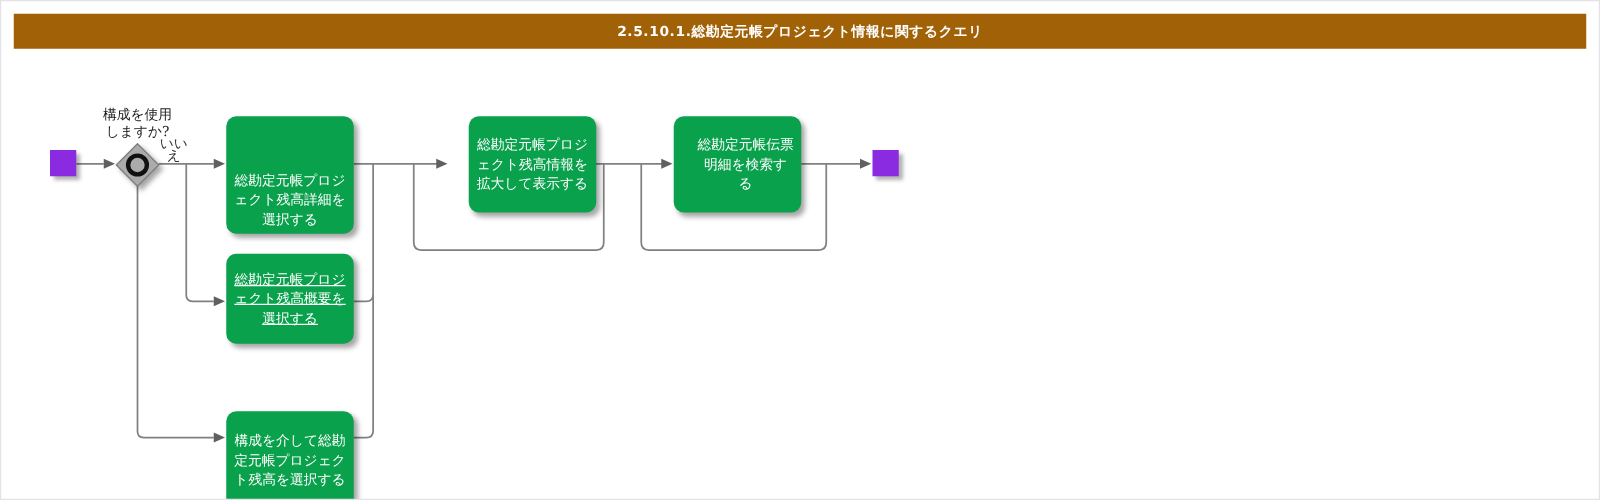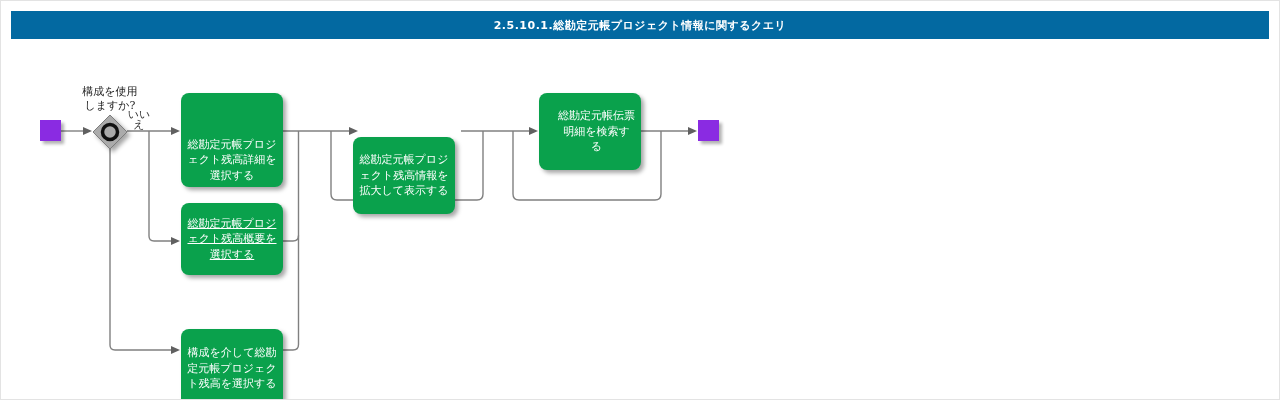--- a/index.html
+++ b/index.html
@@ -9,21 +9,21 @@
     width: 1280px; height: 400px;
     background: #ffffff;
     border: 1px solid #e3e3e3;
     font-family: "DejaVu Sans", sans-serif;
     overflow: hidden;
   }
   .title-bar {
     position: absolute;
     left: 10px; top: 10px;
     width: 1258px; height: 28px;
-    background: #0369a1;
+    background: #a16207;
     color: #ffffff;
     display: flex; align-items: center; justify-content: center;
     font-size: 11px; font-weight: bold;
     letter-spacing: 0.5px;
   }
   .diagram-layer { position: absolute; left: 0; top: 0; width: 1280px; height: 400px; }
   svg.wires { position: absolute; left: 0; top: 0; }
   .activity {
     position: absolute;
     width: 102px;
@@ -125,20 +125,20 @@
 
   <div class="activity" style="left:180px; top:92px;  height:94px;align-items:flex-end;">
     <span>総勘定元帳プロジェクト残高詳細を選択する</span>
   </div>
   <div class="activity" style="left:180px; top:202px; height:72px;text-decoration:underline;">
     <span>総勘定元帳プロジェクト残高概要を選択する</span>
   </div>
   <div class="activity" style="left:180px; top:328px; height:79px;">
     <span>構成を介して総勘定元帳プロジェクト残高を選択する</span>
   </div>
-  <div class="activity" style="left:352px; top:92px;  height:77px;margin-top:44px;">
+  <div class="activity" style="left:374px; top:92px;  height:77px;">
     <span>総勘定元帳プロジェクト残高情報を拡大して表示する</span>
   </div>
   <div class="activity" style="left:538px; top:92px;  height:77px;padding-left:19px;">
     <span>総勘定元帳伝票明細を検索する</span>
   </div>
 
 </div>
 
 </body></html>

